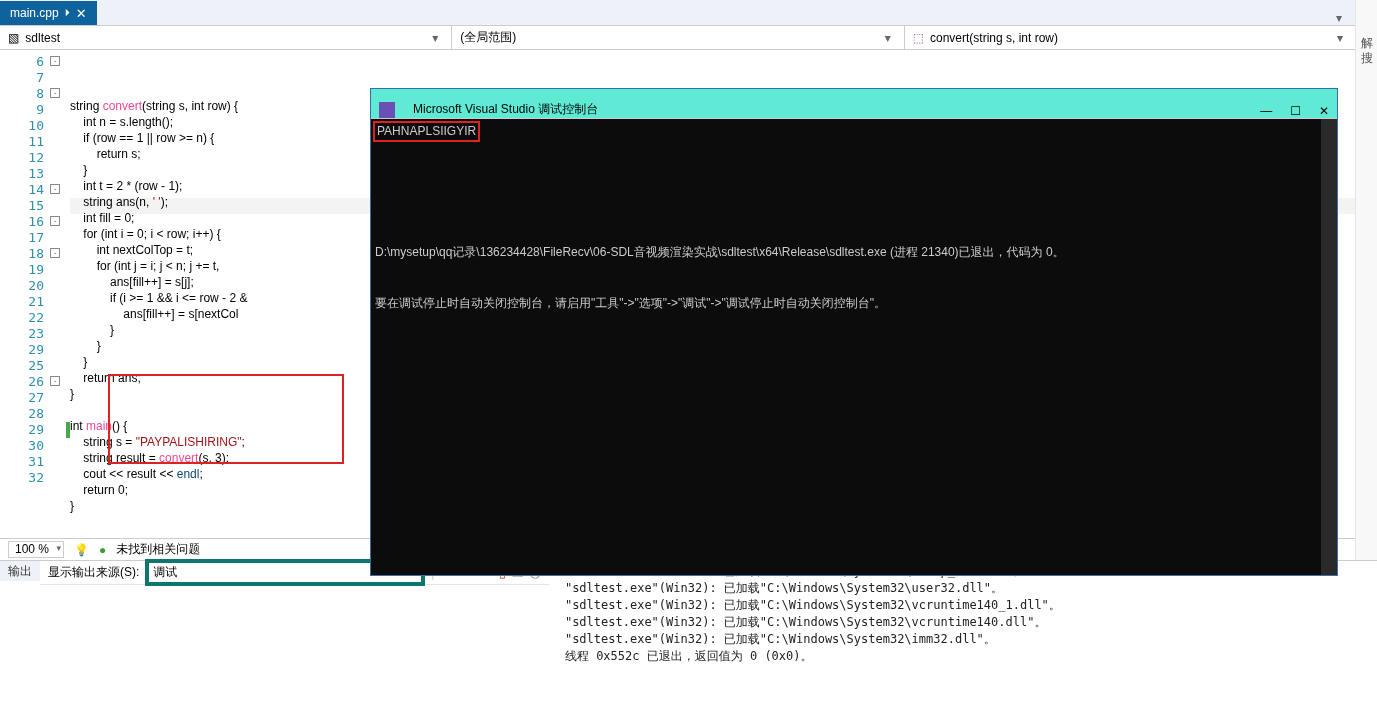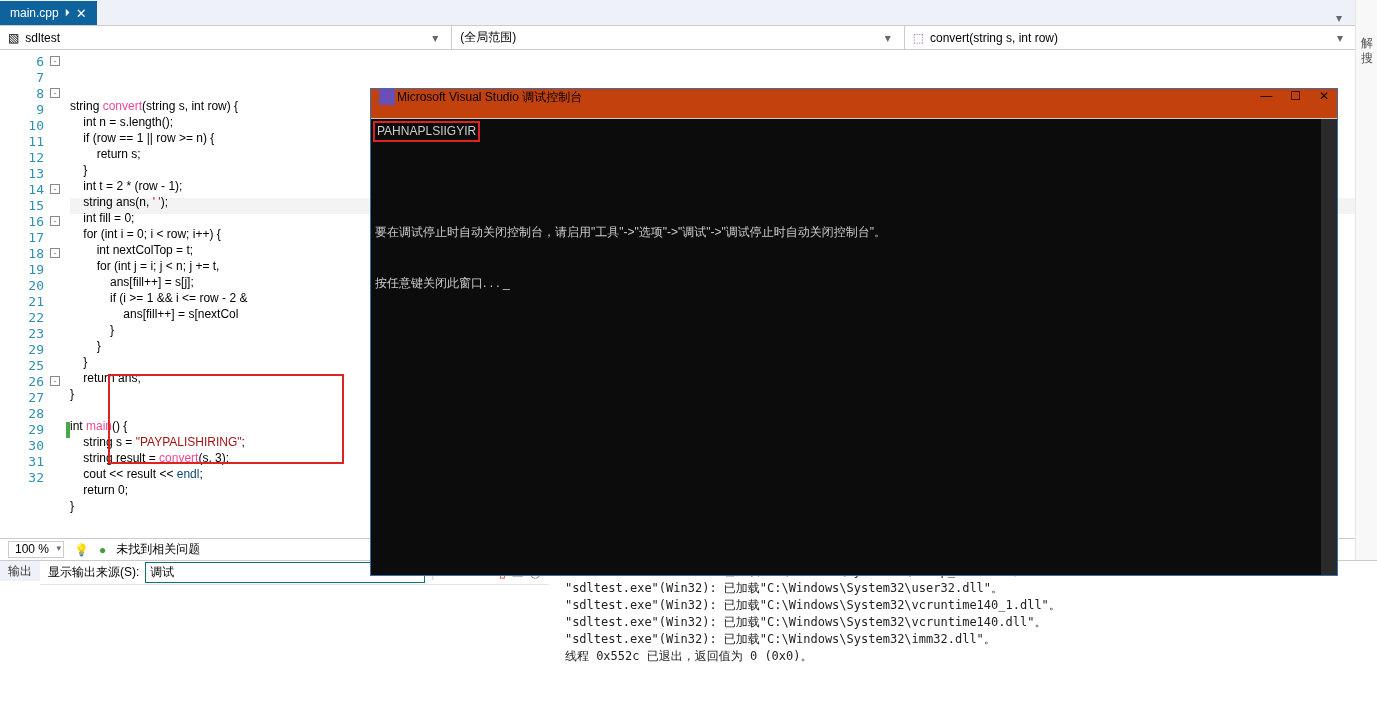--- a/index.html
+++ b/index.html
@@ -21,34 +21,34 @@
 .cline{height:16px}
 .kw{color:#000000}
 .str{color:#a31515}
 .num{color:#000}
 .fn{color:#ec4899}
 .id{color:#0c4a6e}
 .mem{color:#000}
 .hl-line{position:absolute;left:0;right:0;height:16px;background:#f3f3f3;z-index:-1}
 .red-box1{position:absolute;border:2px solid #d22;pointer-events:none}
 .console{position:absolute;left:370px;top:88px;width:968px;height:488px;background:#0c0c0c;border:1px solid #3a6ea5;z-index:10}
-.console-title{height:30px;background:#c2410c;display:flex;align-items:flex-start;padding:0 8px;gap:2px;border-bottom:1px solid #ccc}
+.console-title{height:30px;background:#5eead4;display:flex;align-items:flex-end;padding:0 8px;gap:18px;border-bottom:1px solid #ccc}
 .console-title .cicon{width:16px;height:16px;background:#6a4fb5}
 .console-ctrl{margin-left:auto;display:flex;gap:18px;font-size:14px}
-.console-body{padding:0 4px;color:#ccc;font-family:'NSimSun',SimSun,monospace;font-size:14px;line-height:17px;white-space:pre-wrap;word-break:break-all}
+.console-body{padding:20px 4px;color:#ccc;font-family:'NSimSun',SimSun,monospace;font-size:14px;line-height:17px;white-space:pre-wrap;word-break:break-all}
 .red-con{position:absolute;left:2px;top:2px;border:2px solid #d22;padding:0 2px}
 .zoom-bar{position:absolute;left:0;bottom:146px;right:0;height:22px;border-top:1px solid #ccc;background:#fff;display:flex;align-items:center;gap:10px;padding:0 8px;font-size:12px}
 .zoom-dd{border:1px solid #ccc;padding:0 14px 1px 6px;position:relative}
 .zoom-dd:after{content:'▾';position:absolute;right:2px;top:1px;font-size:9px;color:#666}
 .bulb{color:#f0a500}
 .ok{color:#3a9c3a}
 .out-panel{position:absolute;left:0;bottom:0;right:0;height:146px;border-top:1px solid #ccc;background:#fff;display:flex;flex-direction:row}
 .out-head{height:20px;background:#eef1f7;padding:2px 8px;font-size:12px;color:#333}
 .out-tools{height:24px;display:flex;align-items:center;gap:6px;padding:0 8px;border-bottom:1px solid #e5e5e5}
-.out-sel{border:1px solid #0f766e;padding:1px 40px 1px 4px;position:relative;min-width:280px}
+.out-sel{border:4px solid #0f766e;padding:1px 40px 1px 4px;position:relative;min-width:280px}
 .out-sel:after{content:'▾';position:absolute;right:4px;top:1px;font-size:10px;color:#666}
 .out-body{flex:1;overflow:auto;padding:2px 16px;font-family:Consolas,SimSun,monospace;font-size:12px;color:#222;white-space:pre}
 .side-strip{position:absolute;right:0;top:0;width:22px;height:560px;border-left:1px solid #e5e5e5;background:#f8f8f8;display:flex;flex-direction:column;align-items:center;padding-top:28px;gap:14px;font-size:11px;color:#555}
 .side-strip .vtxt{writing-mode:vertical-rl}
 .tool-icn{color:#888;font-size:13px}
 .tinybtn{width:16px;text-align:center;color:#666}
 .green-bar{position:absolute;left:66px;width:4px;background:#4aa64a}
 .crumb-plus{width:20px;text-align:center;color:#555;border-left:1px solid #ccc}
 .scroll-track{position:absolute;right:0;top:30px;bottom:0;width:16px;background:#2a2a2a}
 </style>
@@ -156,22 +156,22 @@
     <span>Microsoft Visual Studio 调试控制台</span>
     <div class="console-ctrl">
       <span>—</span>
       <span>☐</span>
       <span>✕</span>
     </div>
   </div>
   <div class="console-body" style="position:relative">
     <div class="red-con"><span>PAHNAPLSIIGYIR</span></div>
     <div style="height:20px"></div>
+    <div>D:\mysetup\qq记录\136234428\FileRecv\06-SDL音视频渲染实战\sdltest\x64\Release\sdltest.exe (进程 21340)已退出，代码为 0。</div>
     <div>要在调试停止时自动关闭控制台，请启用"工具"-&gt;"选项"-&gt;"调试"-&gt;"调试停止时自动关闭控制台"。</div>
-    <div>按任意键关闭此窗口. . . _</div>
   </div>
   <div class="scroll-track"></div>
 </div>
 
 <div class="side-strip">
   <span class="vtxt">解</span>
   <span class="vtxt">搜</span>
 </div>
 
 </body></html>

